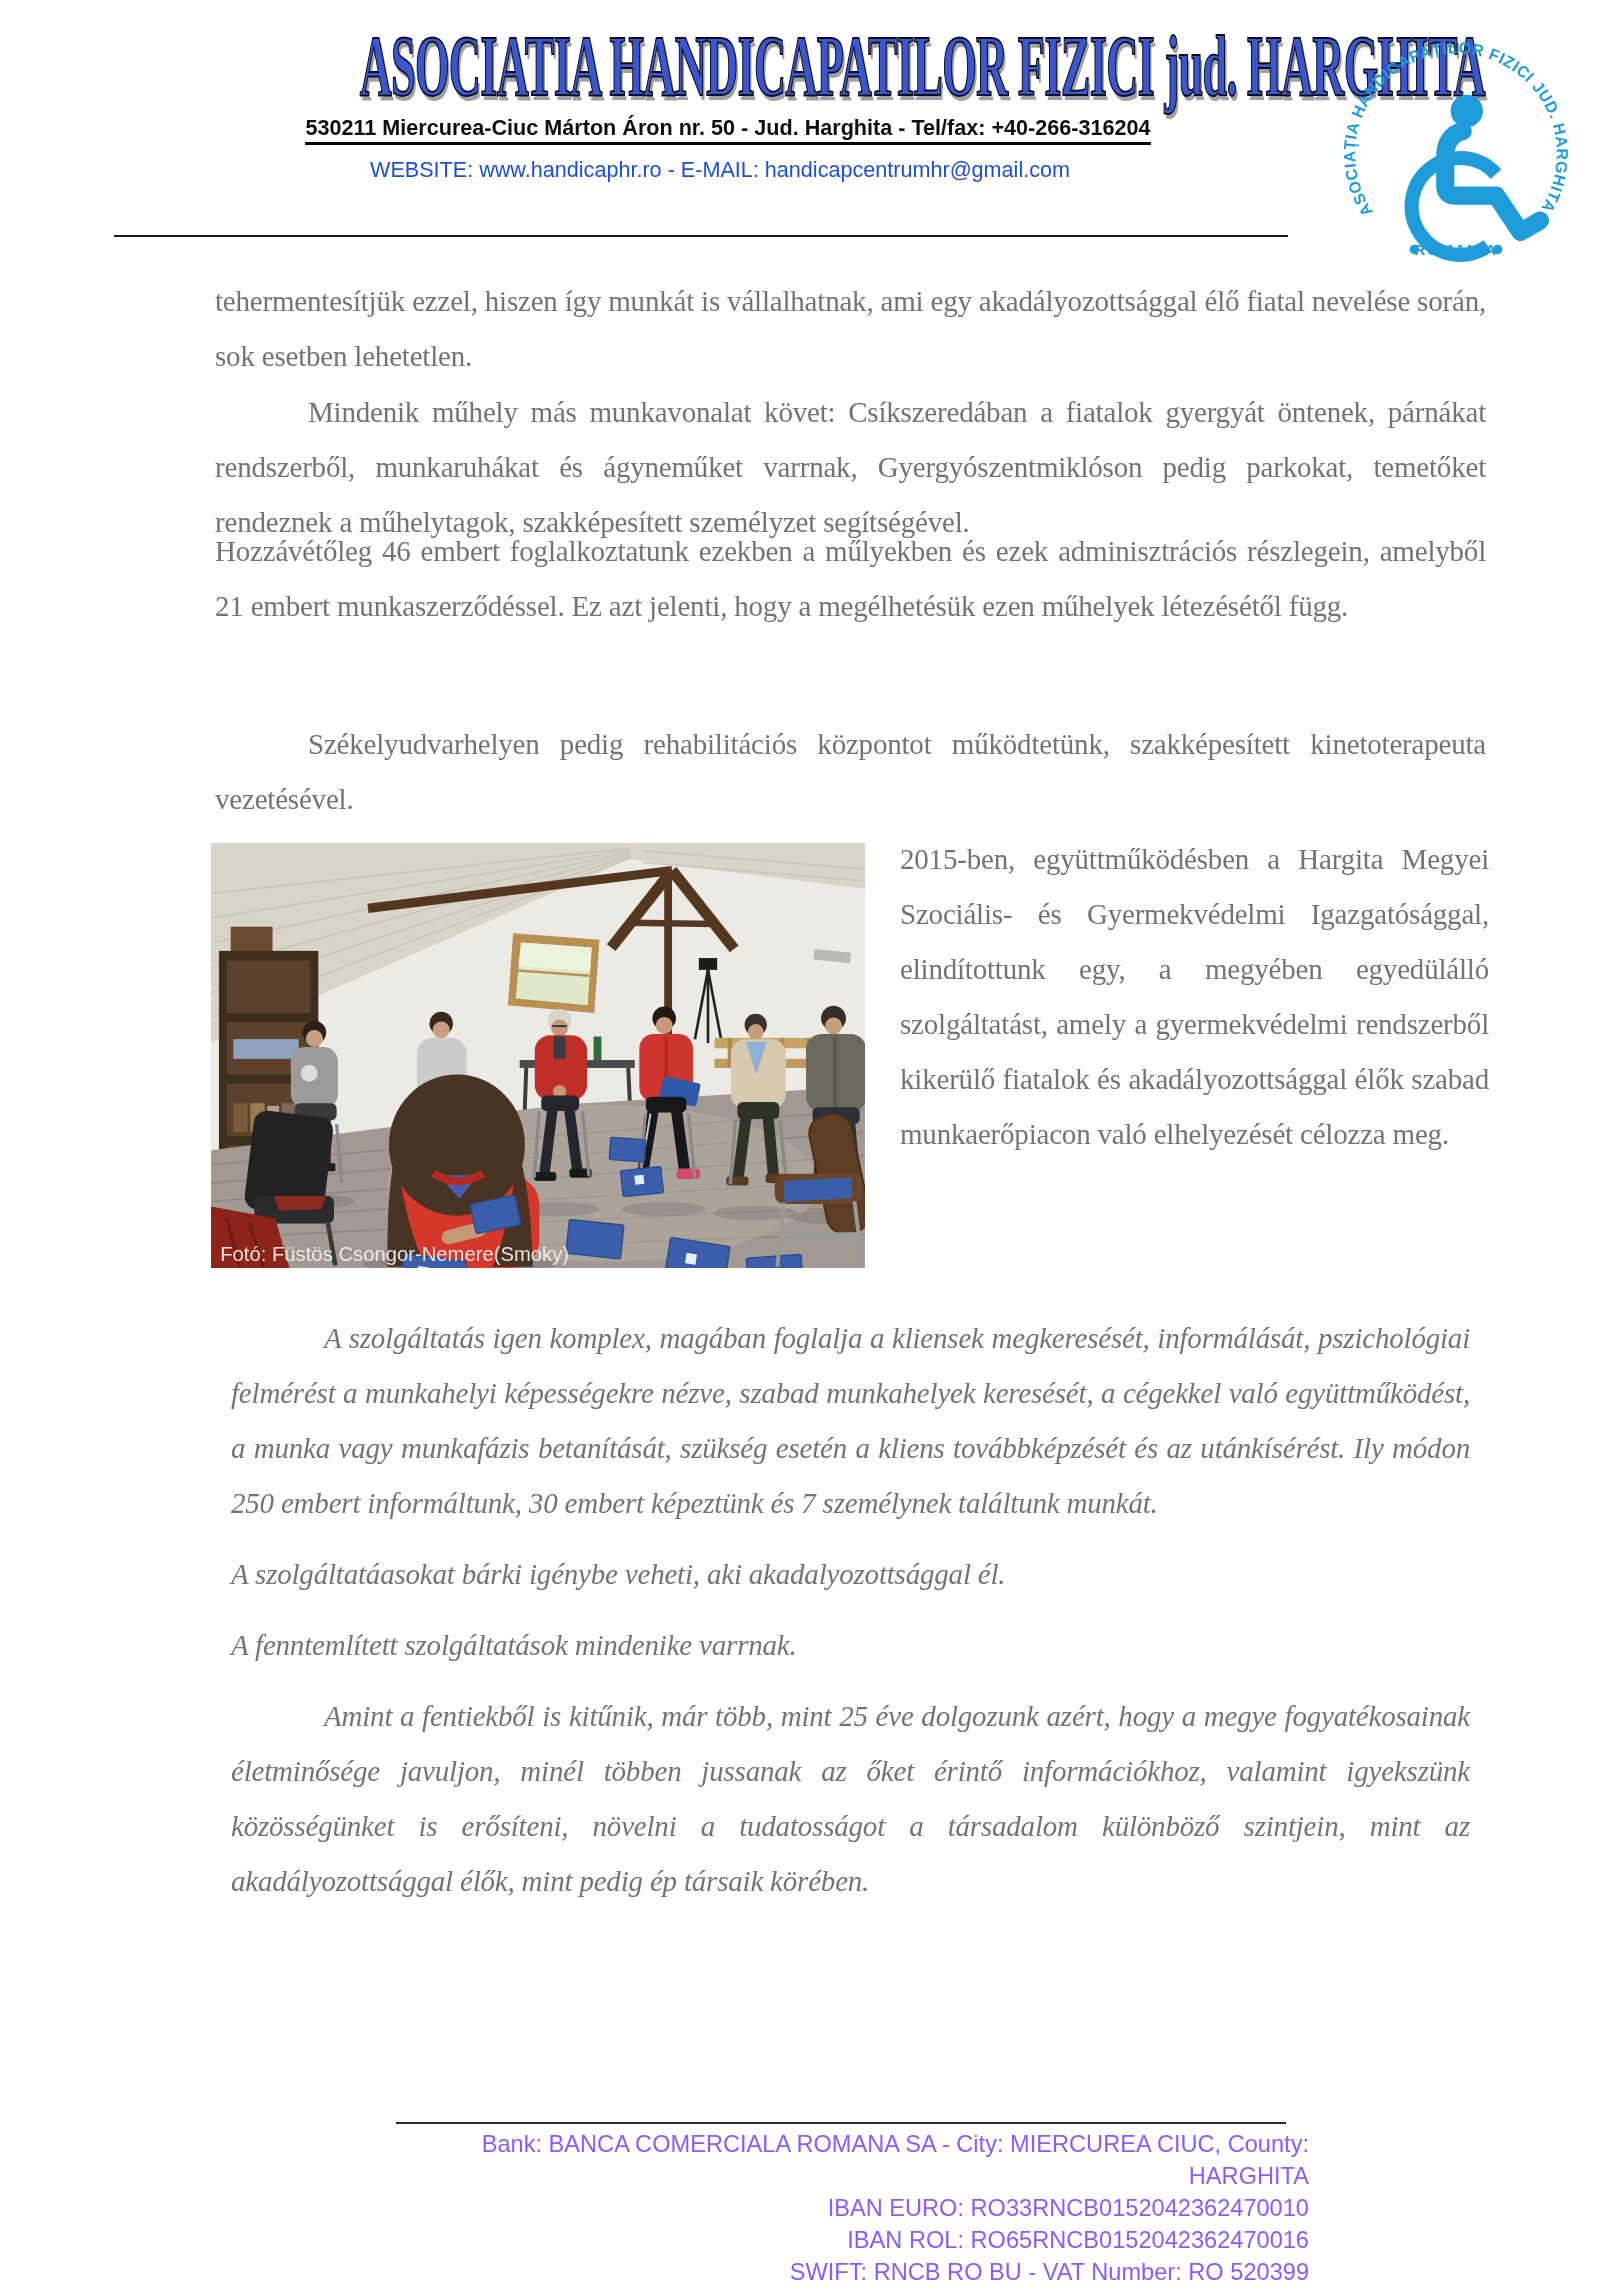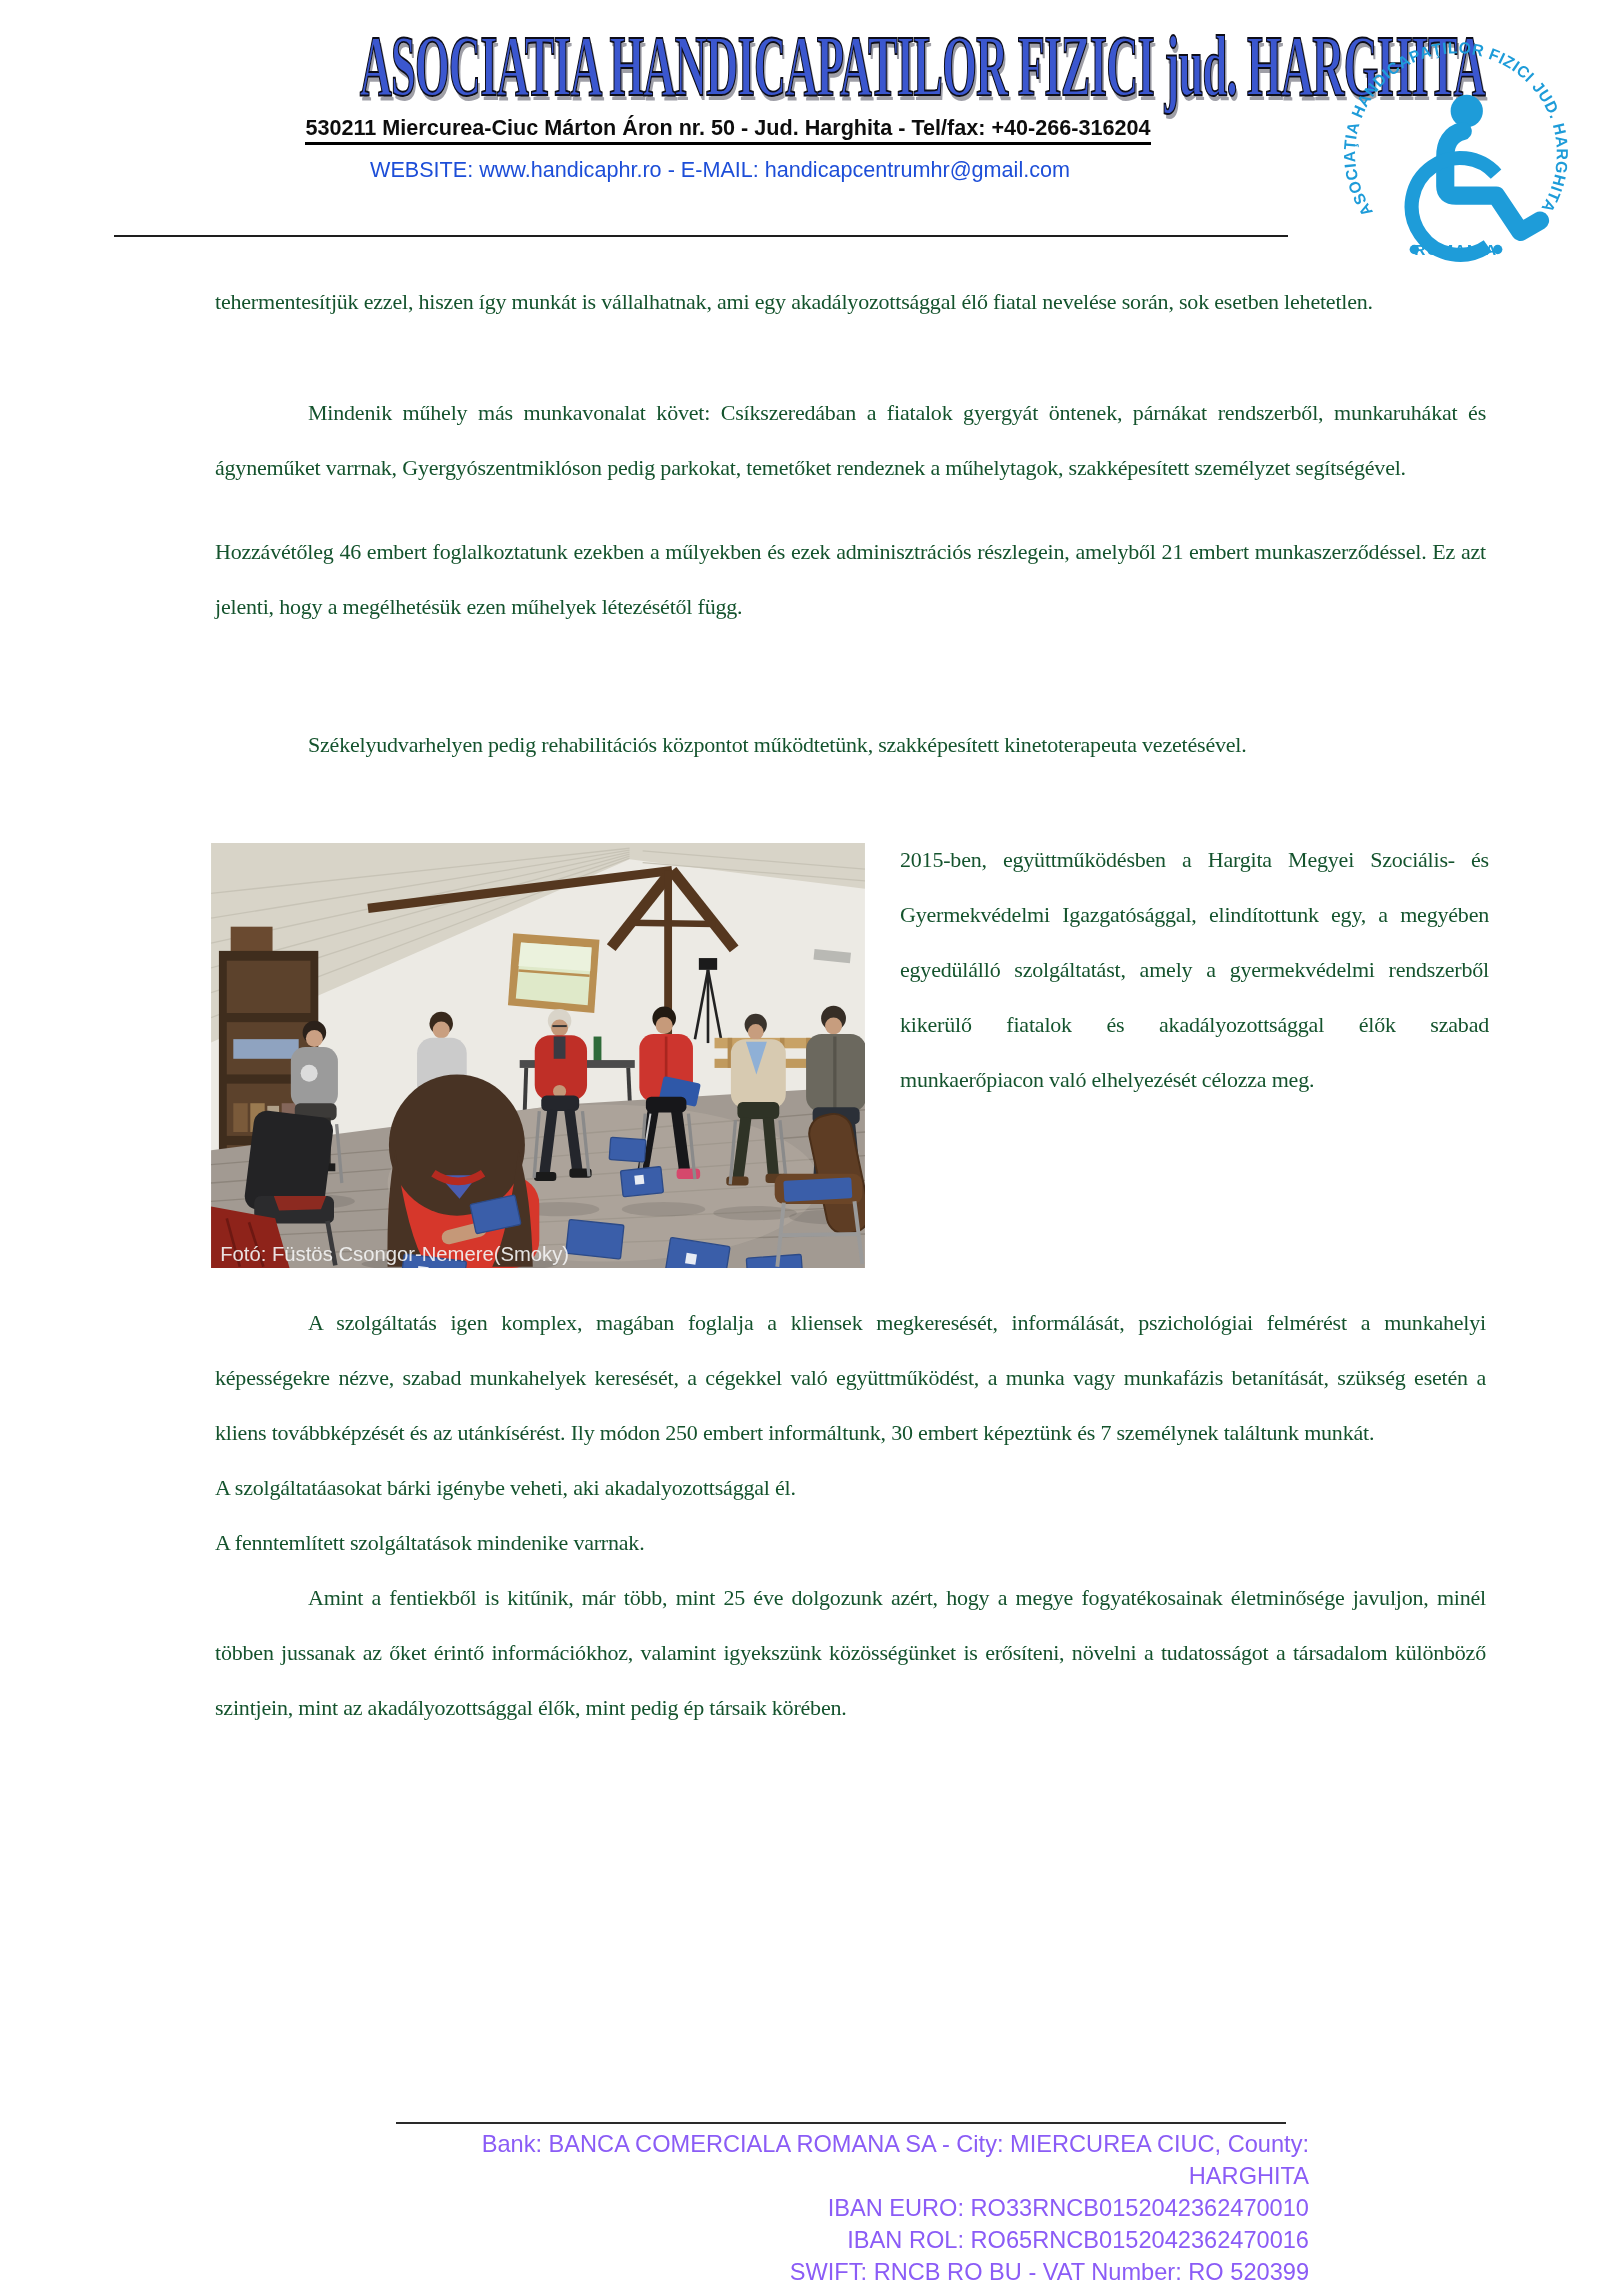--- a/index.html
+++ b/index.html
@@ -14,29 +14,29 @@
       transform:scale(0.61,1.18);transform-origin:50% 50%;
       color:#3b57cf;-webkit-text-stroke:1.6px #0d0d18;
       text-shadow:3.3px 3.9px 0.7px rgba(15,15,35,0.40);}
   .addr-line{display:block;margin-top:-2.6px;font-family:"Liberation Sans",sans-serif;
       font-weight:bold;font-size:21.6px;line-height:29px;color:#0d0d0d;margin-left:16px;}
   .addr-underline{border-bottom:3.3px solid #000;padding-bottom:1.3px;}
   .web-line{display:block;margin-top:14.4px;font-family:"Liberation Sans",sans-serif;
       font-size:21.6px;line-height:26px;color:#1d4ed8;}
   .header-sep{left:114px;top:235px;width:1174px;height:2px;background:#1e1e1e;}
   
-  .bodytext{font-size:22px;line-height:55px;text-align:justify;letter-spacing:-0.2px;color:#14532d;}
+  .bodytext{font-size:29px;line-height:55px;text-align:justify;letter-spacing:-0.2px;color:#737373;}
   .ind{text-indent:93px;}
   .p1{left:215px;top:274px;width:1271px;}
   .p2{left:215px;top:385px;width:1271px;}
   .p3{left:215px;top:524px;width:1271px;}
   .p4{left:215px;top:717px;width:1271px;}
   .rightcol{left:900px;top:832px;width:589px;}
   .lowerblock{left:215px;top:1295px;width:1271px;}
-  .lowerblock div{margin:0;}
+  .lowerblock div{margin:16px;font-style:italic;}
   
   .photo{left:211px;top:843px;width:654px;height:425px;}
   .photo svg{display:block;}
   
   .footer-sep{left:396px;top:2122px;width:890px;height:2px;background:#2a2a2a;}
   .footer{left:393px;top:2128px;width:916px;text-align:right;
       font-family:"Liberation Sans",sans-serif;font-size:23.6px;line-height:32px;color:#8b5cf6;}
   
   .logo{left:1335px;top:33px;width:242px;height:242px;}
 </style>

